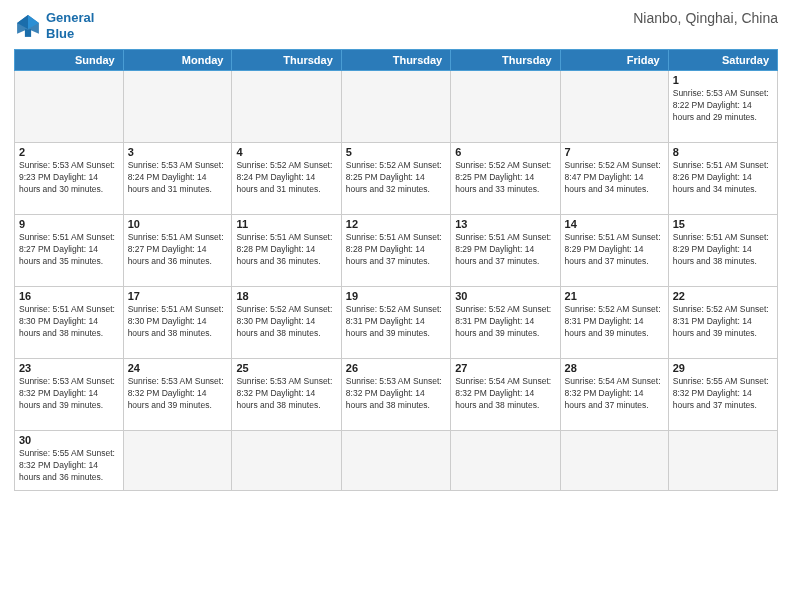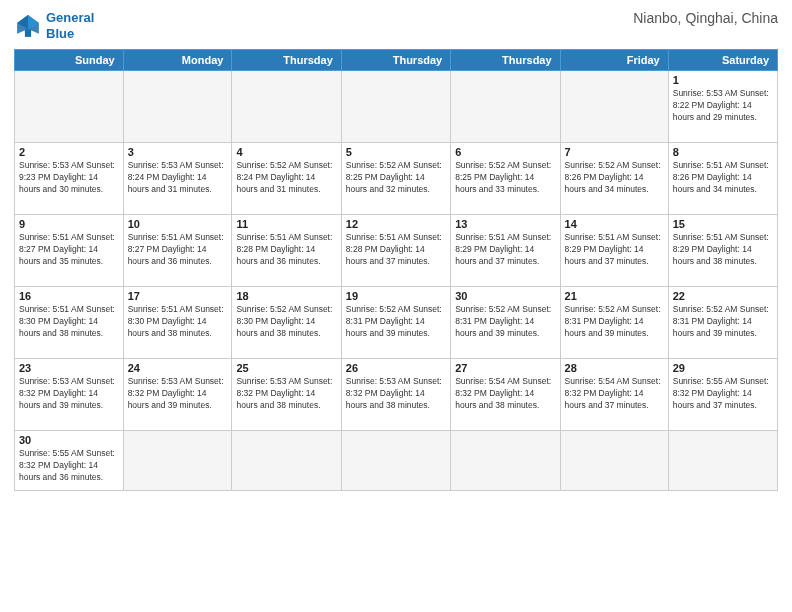--- a/index.html
+++ b/index.html
@@ -175,21 +175,21 @@
           </td>
           <td>
             <span class="day-num">6</span>
             <div class="day-info">Sunrise: 5:52 AM
 Sunset: 8:25 PM
 Daylight: 14 hours and 33 minutes.</div>
           </td>
           <td>
             <span class="day-num">7</span>
             <div class="day-info">Sunrise: 5:52 AM
-Sunset: 8:26 PM
+Sunset: 8:47 PM
 Daylight: 14 hours and 34 minutes.</div>
           </td>
           <td>
             <span class="day-num">8</span>
             <div class="day-info">Sunrise: 5:51 AM
 Sunset: 8:26 PM
 Daylight: 14 hours and 34 minutes.</div>
           </td>
         </tr>
         <tr class="week-row">

